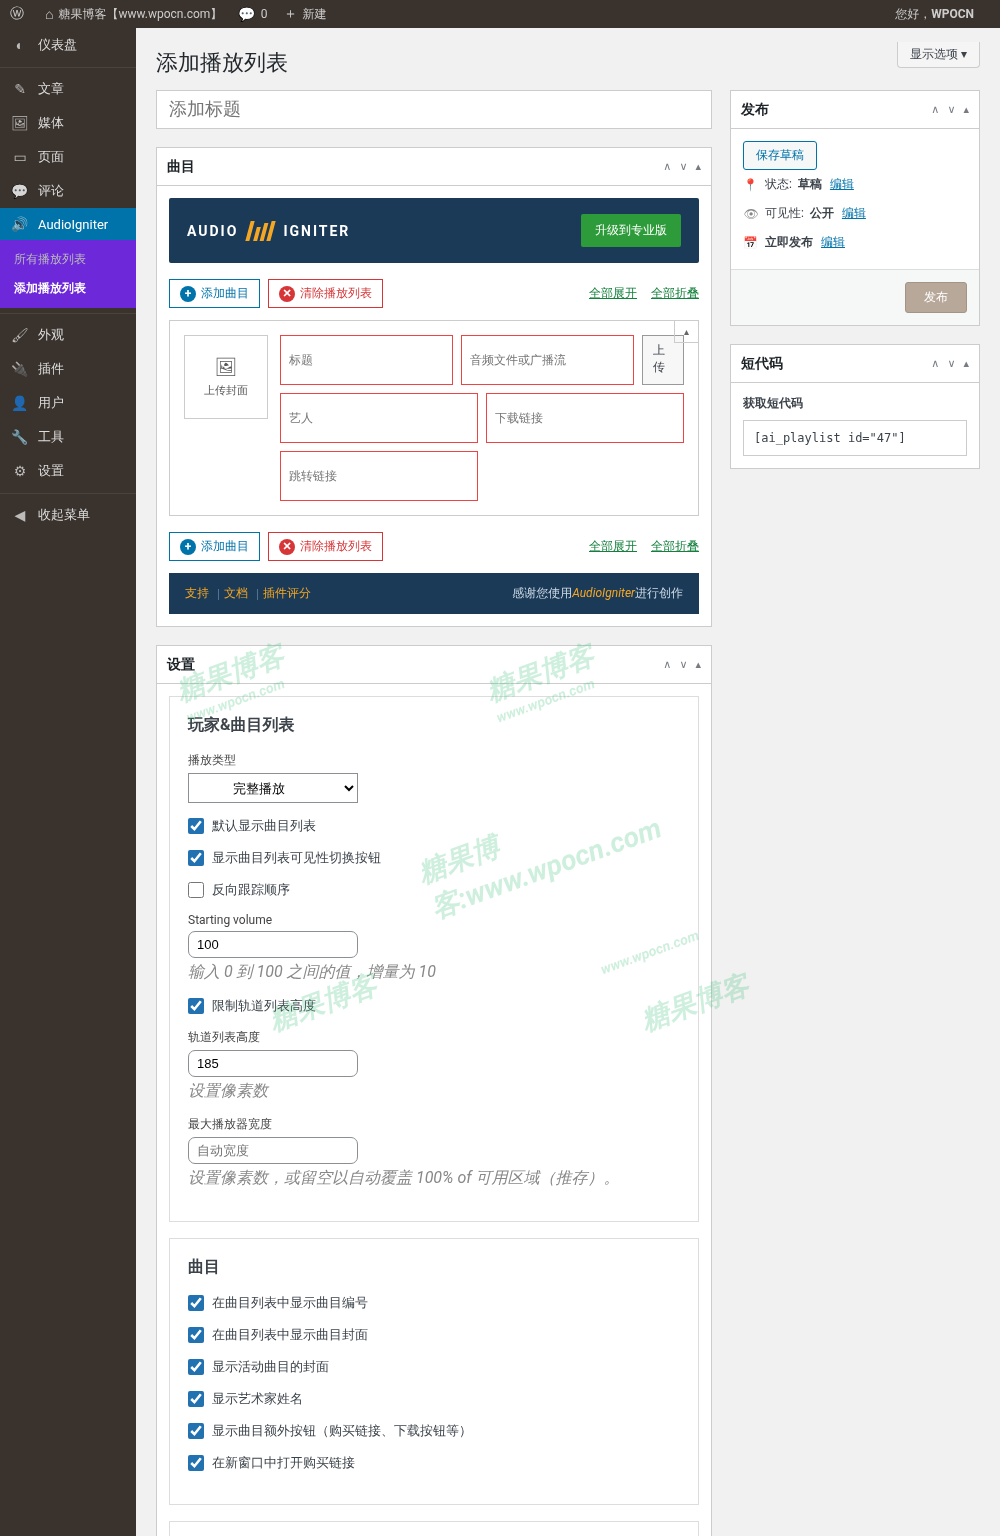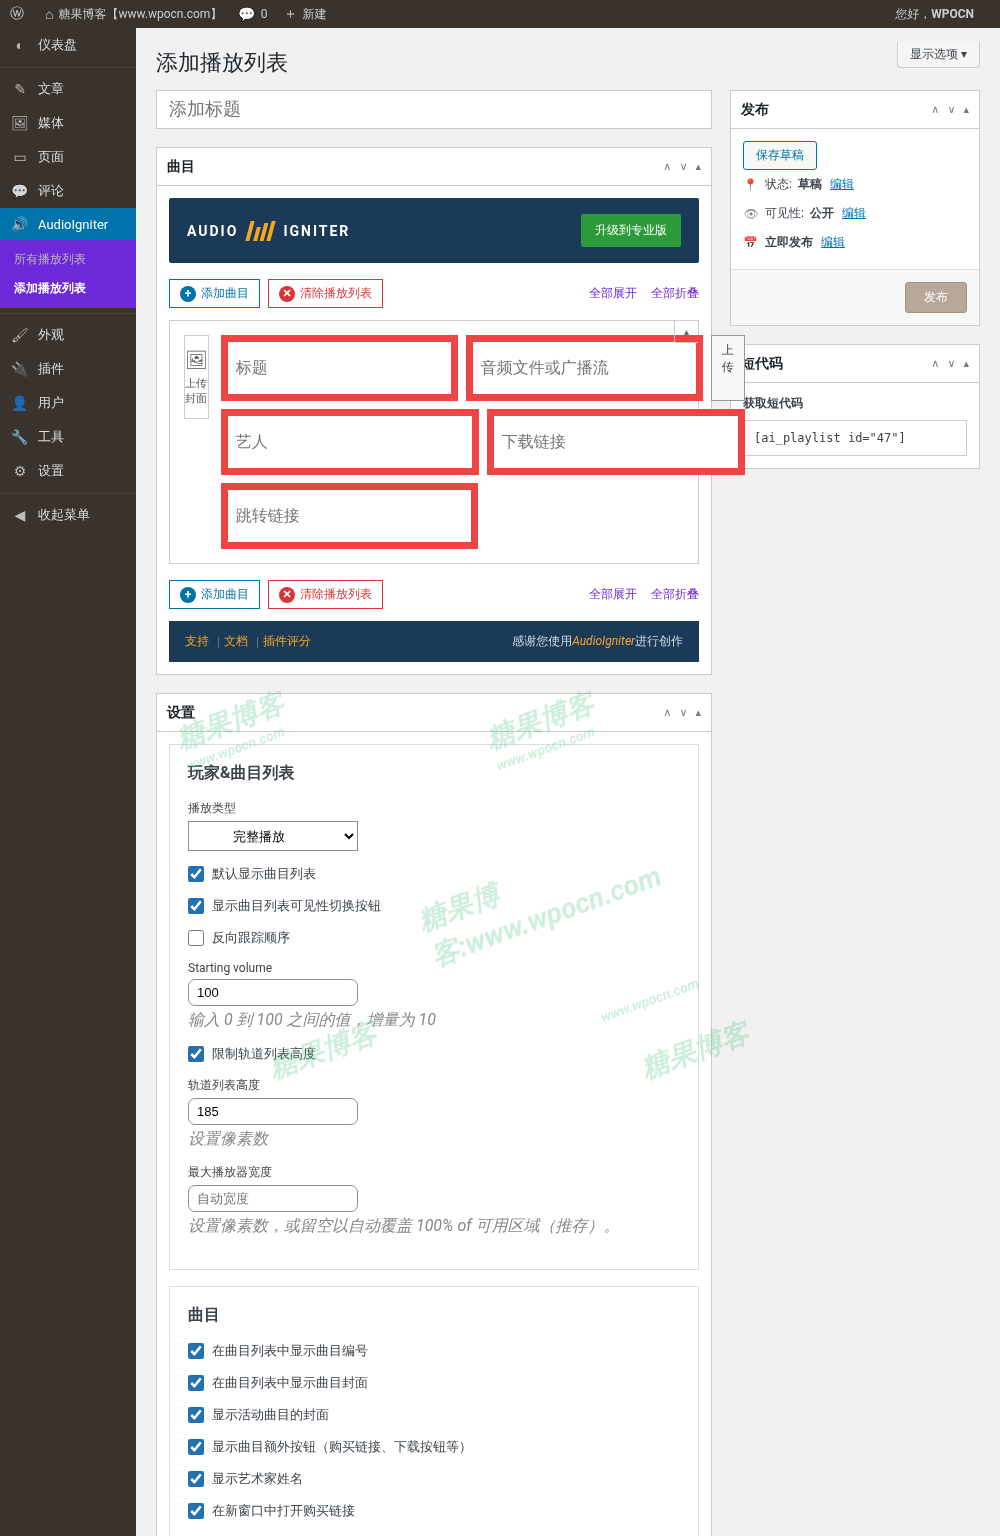--- a/index.html
+++ b/index.html
@@ -38,29 +38,29 @@
 .ai-logo .bars i { width:4px; height:20px; background:#f5a623; transform:skewX(-15deg); display:inline-block; }
 .ai-logo .bars i:nth-child(2){height:14px;margin-top:6px;}
 .ai-logo .bars i:nth-child(3){height:18px;margin-top:2px;}
 .ai-upgrade { margin-left:auto; background:#2d9b3a; color:#fff; padding:8px 14px; font-size:12px; cursor:pointer; border-radius:2px; }
 .ai-controls { display:flex; align-items:center; padding:4px 0 12px; gap:8px; }
 .ai-btn { display:inline-flex; align-items:center; gap:5px; border:1px solid #0073aa; color:#0073aa; padding:5px 10px; cursor:pointer; background:#fff; font-size:12px; }
 .ai-btn .circ.plus { background:#0073aa; color:#fff; width:16px; height:16px; border-radius:50%; display:inline-flex; align-items:center; justify-content:center; font-size:12px; font-weight:700; }
 .ai-btn.danger { border-color:#d63638; color:#d63638; }
 .ai-btn.danger .circ { background:#d63638; color:#fff; width:16px; height:16px; border-radius:50%; display:inline-flex; align-items:center; justify-content:center; font-size:11px; font-weight:700; }
 .ai-controls .links { margin-left:auto; display:flex; gap:14px; font-size:12px; }
-.ai-controls .links a { color:#6d28d9; cursor:pointer; }
+.ai-controls .links a { color:#15803d; cursor:pointer;text-decoration:underline; }
 .track-box { border:1px solid #ccc; padding:14px; margin-bottom:12px; position:relative; background:#fff; }
 .track-box .collapse { position:absolute; top:0; right:0; width:24px; height:22px; border-left:1px solid #ccc; border-bottom:1px solid #ccc; display:flex; align-items:center; justify-content:center; font-size:10px; color:#666; cursor:pointer; }
 .track-body { display:flex; gap:12px; }
 .cover { width:84px; height:84px; border:1px solid #ccc; display:flex; flex-direction:column; align-items:center; justify-content:center; cursor:pointer; font-size:11px; color:#555; gap:6px; }
 .cover .ic { font-size:18px; }
 .fields { flex:1; display:flex; flex-direction:column; gap:8px; }
 .frow { display:flex; gap:8px; }
-.finput { border:7px solid #ef4444; padding:17px 8px; font-size:16px; flex:1; }
+.finput { border:1px solid #ef4444; padding:17px 8px; font-size:12px; flex:1; }
 .fbtn { border:1px solid #999; padding:6px 10px; font-size:12px; cursor:pointer; background:#f7f7f7; }
 .ai-footer { background:#1b3a57; color:#fff; display:flex; align-items:center; padding:12px 16px; font-size:12px; }
 .ai-footer a { color:#f5a623; margin-right:4px; cursor:pointer; }
 .ai-footer .sep2 { color:#5a7a96; margin:0 4px; }
 .ai-footer .right { margin-left:auto; color:#cfdbe7; }
 .ai-footer .right em { color:#f5a623; font-style:italic; }
 .settings-section { border:1px solid #ddd; padding:18px; margin-bottom:16px; background:#fff; }
 .settings-section h3 { font-size:16px; font-weight:700; margin-bottom:16px; }
 .form-label { font-size:12px; color:#444; display:block; margin-bottom:4px; }
 .form-select, .form-input { border:1px solid #8c8f94; padding:5px 8px; font-size:13px; background:#fff; }
@@ -331,25 +331,25 @@
             <div class="check-row">
                 <input type="checkbox" checked="" style="">
                 <span>在曲目列表中显示曲目封面</span>
               </div>
             <div class="check-row">
                 <input type="checkbox" checked="" style="">
                 <span>显示活动曲目的封面</span>
               </div>
             <div class="check-row">
                 <input type="checkbox" checked="" style="">
+                <span>显示艺术家姓名</span>
+              </div>
+            <div class="check-row">
+                <input type="checkbox" checked="" style="">
                 <span>显示曲目额外按钮（购买链接、下载按钮等）</span>
-              </div>
-            <div class="check-row">
-                <input type="checkbox" checked="" style="">
-                <span>显示艺术家姓名</span>
               </div>
             <div class="check-row">
                 <input type="checkbox" checked="" style="">
                 <span>在新窗口中打开购买链接</span>
               </div>
           </div>
 
           <div class="settings-section">
             <h3>跟踪与曲目列表重复</h3>
             <div class="check-row">

